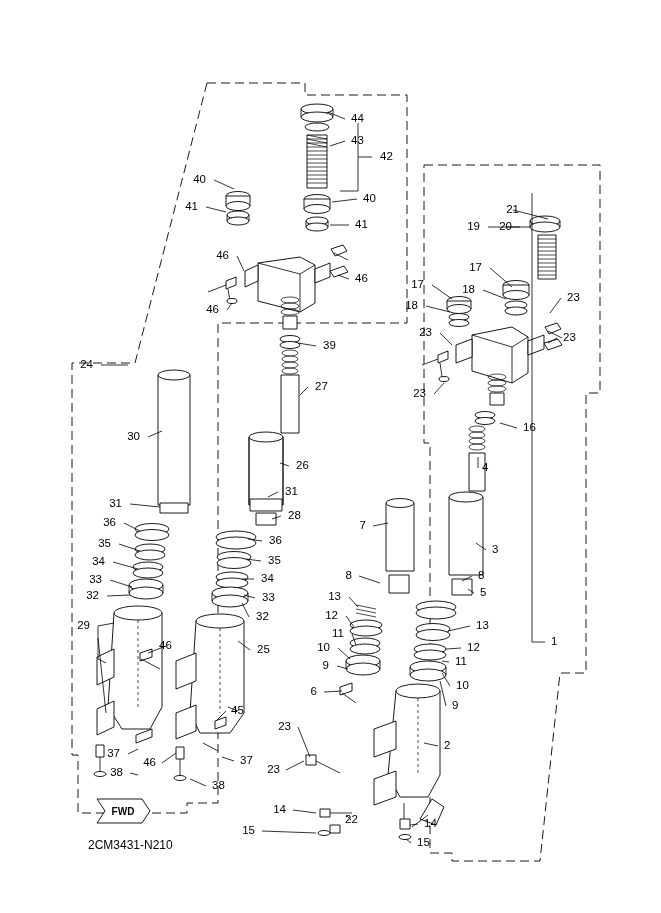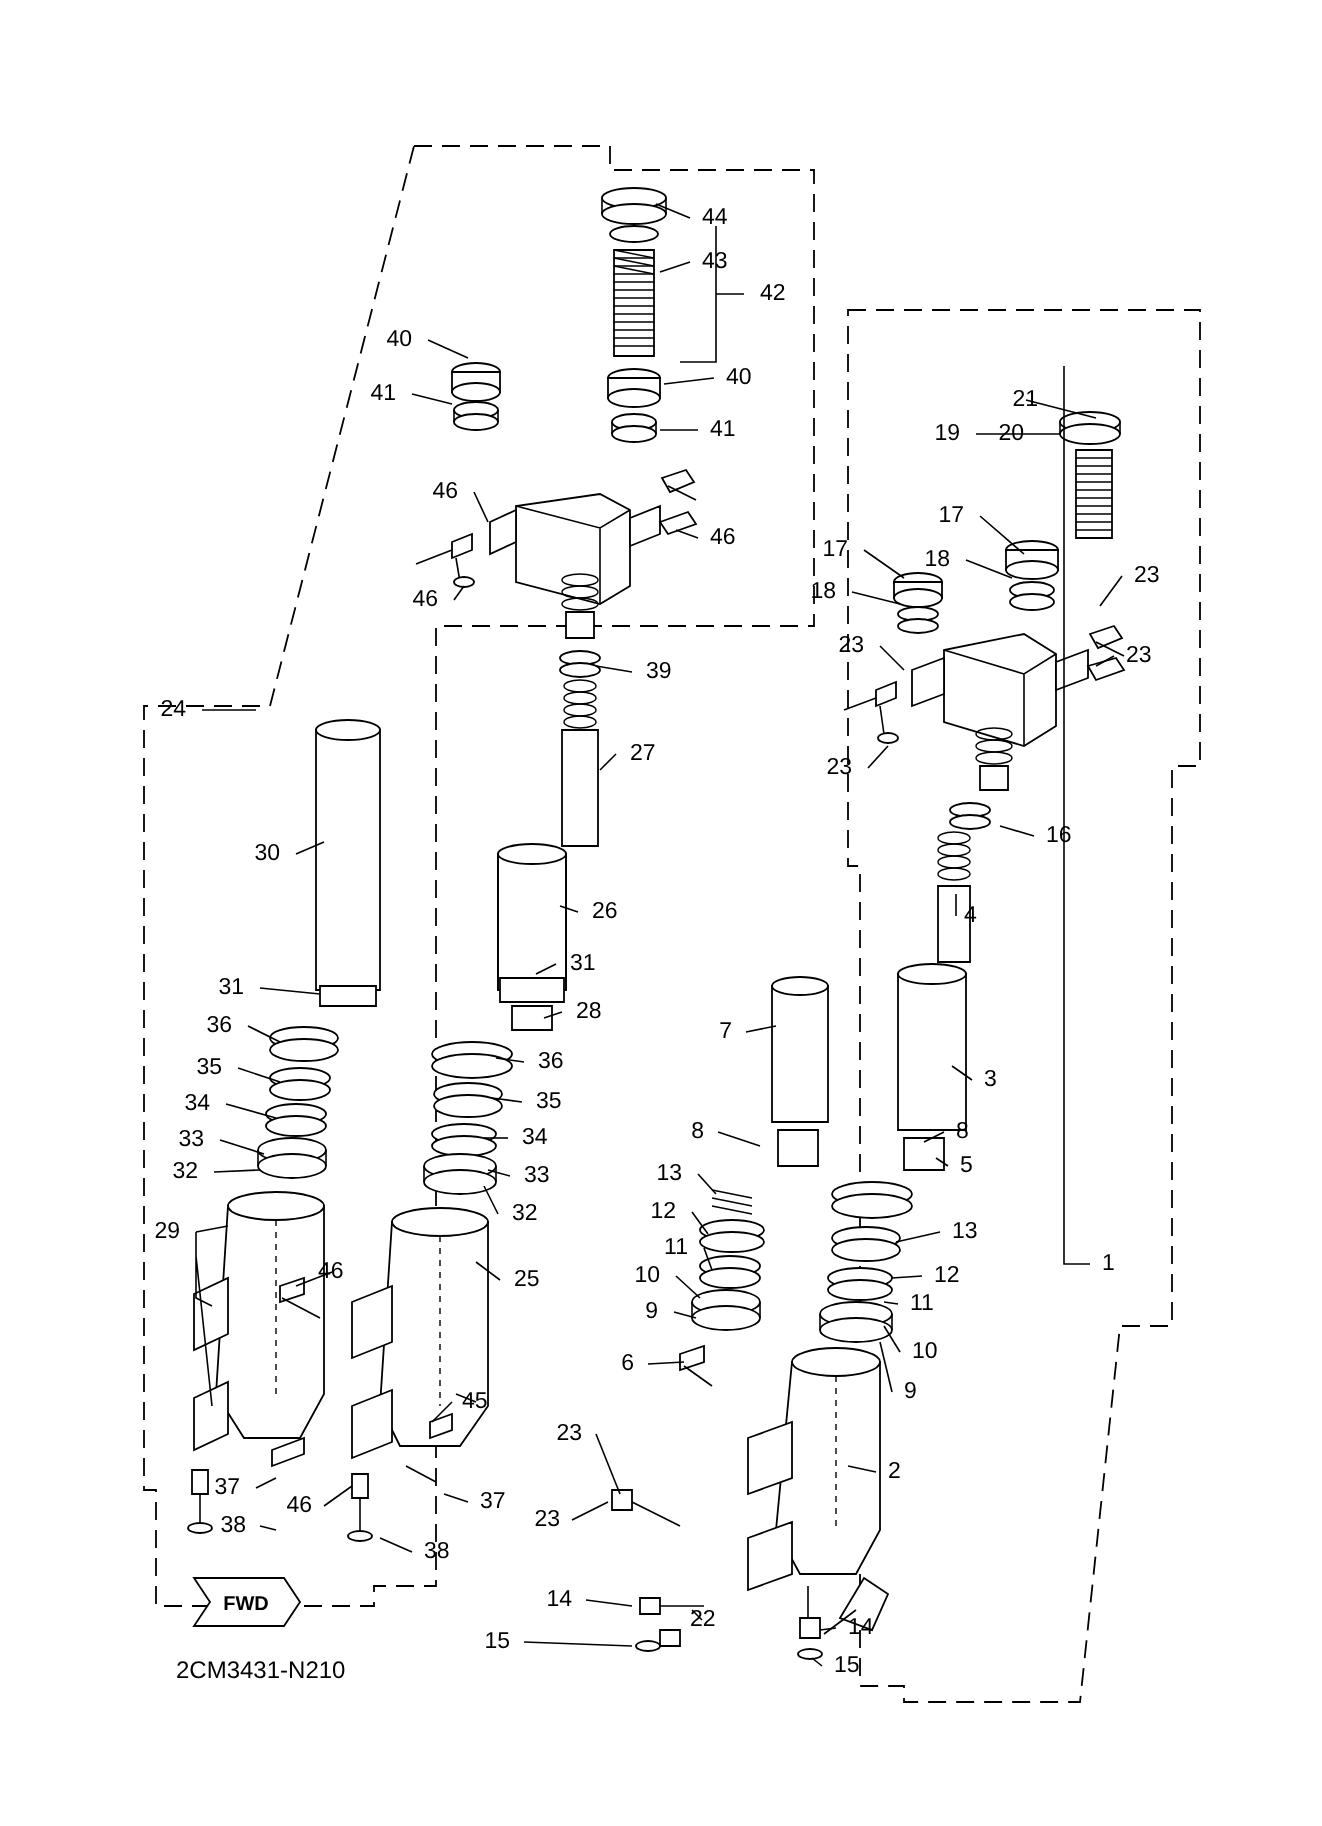--- a/index.html
+++ b/index.html
@@ -9,21 +9,21 @@
   }
   body {
     width: 661px;
     height: 913px;
     font-family: "Liberation Sans", sans-serif;
     position: relative;
     overflow: hidden;
   }
   #diagram-root {
     position: absolute;
-    left: 0; top: 3px;
+    left: 0; top: 13px;
     width: 661px;
     height: 893px;
   }
   svg.diagram {
     display: block;
     width: 661px;
     height: 913px;
   }
   .lbl {
     font-family: "Liberation Sans", sans-serif;

